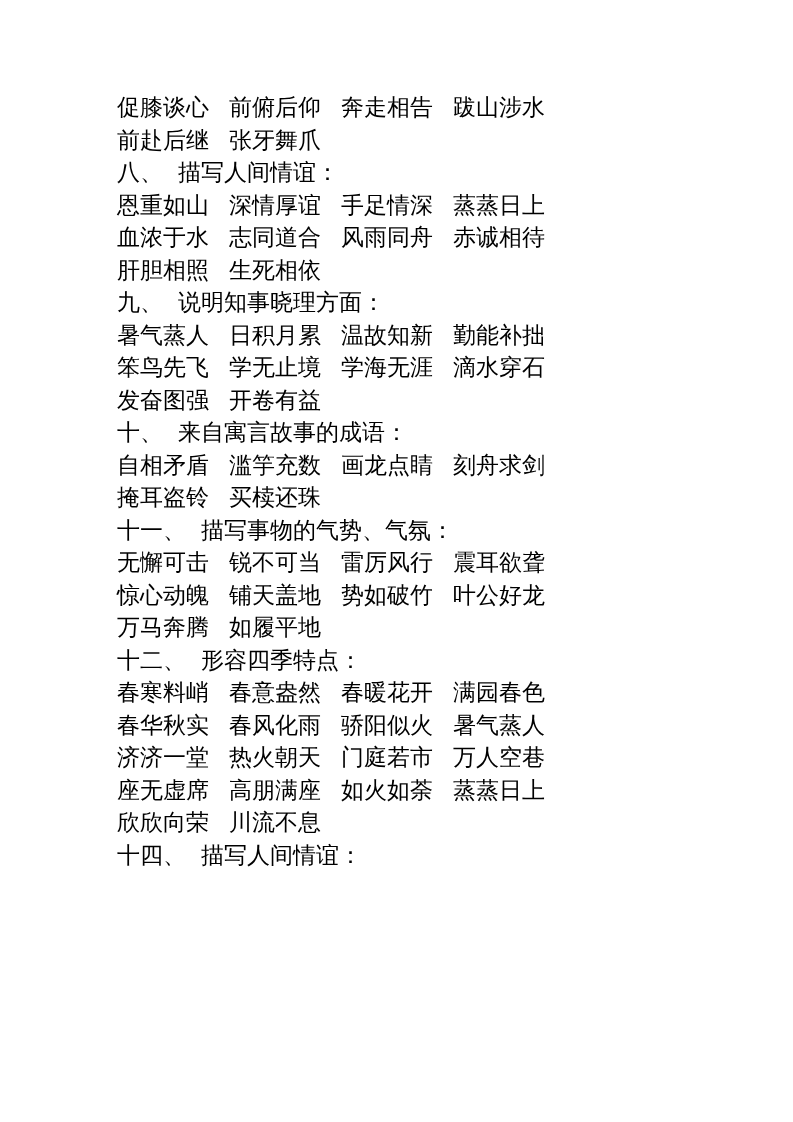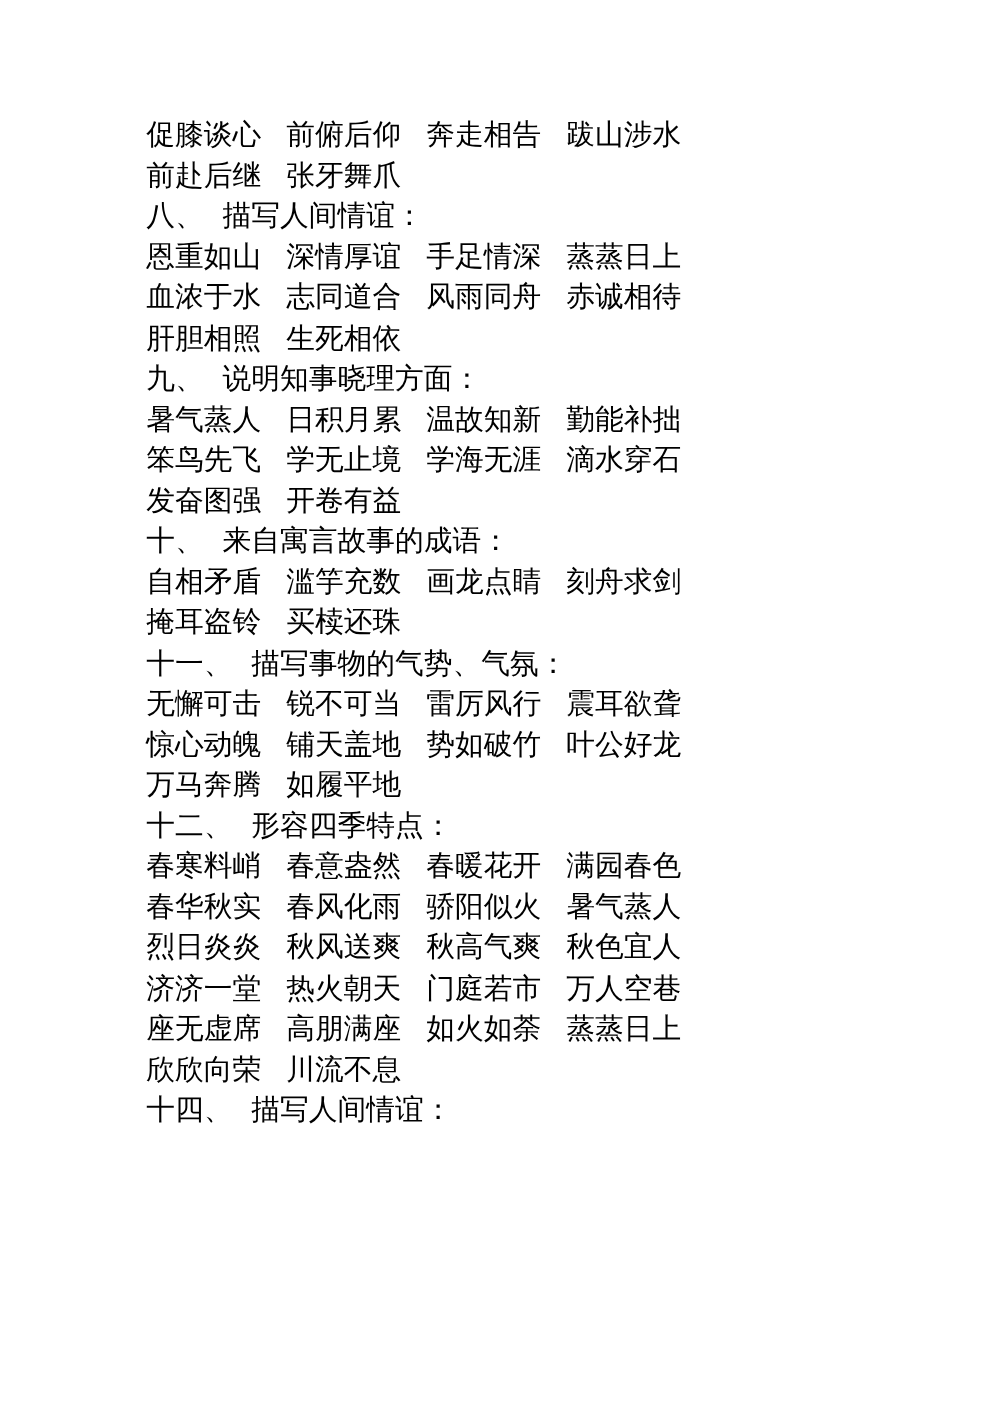--- a/index.html
+++ b/index.html
@@ -57,18 +57,17 @@
     <div class="line"><span class="sec-num">十、</span><span class="sec-title">来自寓言故事的成语：</span></div>
     <div class="line"><span class="idiom">自相矛盾</span><span class="idiom">滥竽充数</span><span class="idiom">画龙点睛</span><span class="idiom">刻舟求剑</span></div>
     <div class="line"><span class="idiom">掩耳盗铃</span><span class="idiom">买椟还珠</span></div>
     <div class="line"><span class="sec-num">十一、</span><span class="sec-title">描写事物的气势、气氛：</span></div>
     <div class="line"><span class="idiom">无懈可击</span><span class="idiom">锐不可当</span><span class="idiom">雷厉风行</span><span class="idiom">震耳欲聋</span></div>
     <div class="line"><span class="idiom">惊心动魄</span><span class="idiom">铺天盖地</span><span class="idiom">势如破竹</span><span class="idiom">叶公好龙</span></div>
     <div class="line"><span class="idiom">万马奔腾</span><span class="idiom">如履平地</span></div>
     <div class="line"><span class="sec-num">十二、</span><span class="sec-title">形容四季特点：</span></div>
     <div class="line"><span class="idiom">春寒料峭</span><span class="idiom">春意盎然</span><span class="idiom">春暖花开</span><span class="idiom">满园春色</span></div>
     <div class="line"><span class="idiom">春华秋实</span><span class="idiom">春风化雨</span><span class="idiom">骄阳似火</span><span class="idiom">暑气蒸人</span></div>
-    <div class="line"><span class="idiom">烈日炎炎</span><span class="idiom">秋风送爽</span><span class="idiom">秋高气爽</span><span class="idiom">秋色宜人</span></div>
     <div class="line"><span class="idiom">济济一堂</span><span class="idiom">热火朝天</span><span class="idiom">门庭若市</span><span class="idiom">万人空巷</span></div>
     <div class="line"><span class="idiom">座无虚席</span><span class="idiom">高朋满座</span><span class="idiom">如火如荼</span><span class="idiom">蒸蒸日上</span></div>
     <div class="line"><span class="idiom">欣欣向荣</span><span class="idiom">川流不息</span></div>
     <div class="line"><span class="sec-num">十四、</span><span class="sec-title">描写人间情谊：</span></div>
   </div>
 
 </body></html>

